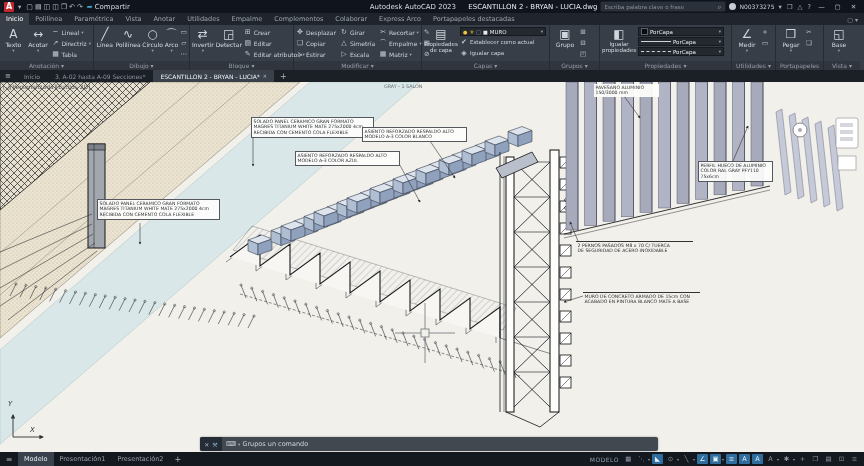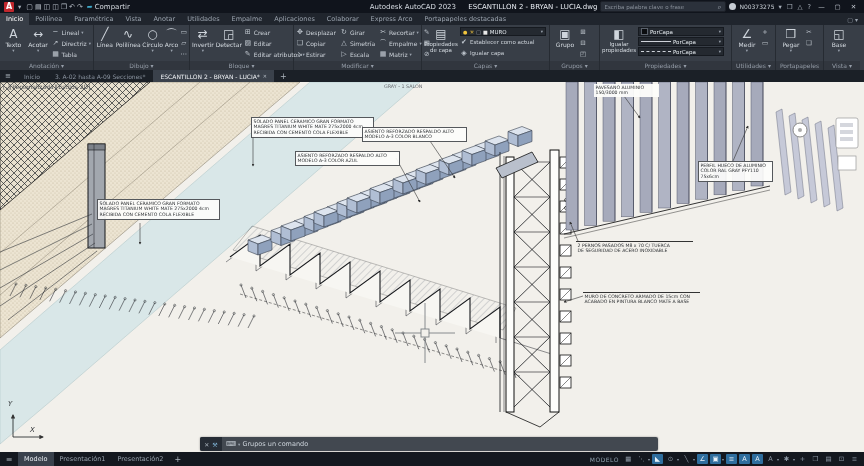--- a/index.html
+++ b/index.html
@@ -121,21 +121,21 @@
 
 <div id="ribbon-tabs">
   <div id="ribbon-tabs-list" style="display:flex">
       <div class="rtab active">Inicio</div>
       <div class="rtab">Polilínea</div>
       <div class="rtab">Paramétrica</div>
       <div class="rtab">Vista</div>
       <div class="rtab">Anotar</div>
       <div class="rtab">Utilidades</div>
       <div class="rtab">Empalme</div>
-      <div class="rtab">Aplicaciones</div>
+      <div class="rtab">Complementos</div>
       <div class="rtab">Colaborar</div>
       <div class="rtab">Express Arco</div>
       <div class="rtab">Portapapeles destacadas</div>
     </div>
   <div class="tail">
     <span>▢</span>
     <span>▾</span>
   </div>
 </div>
 

